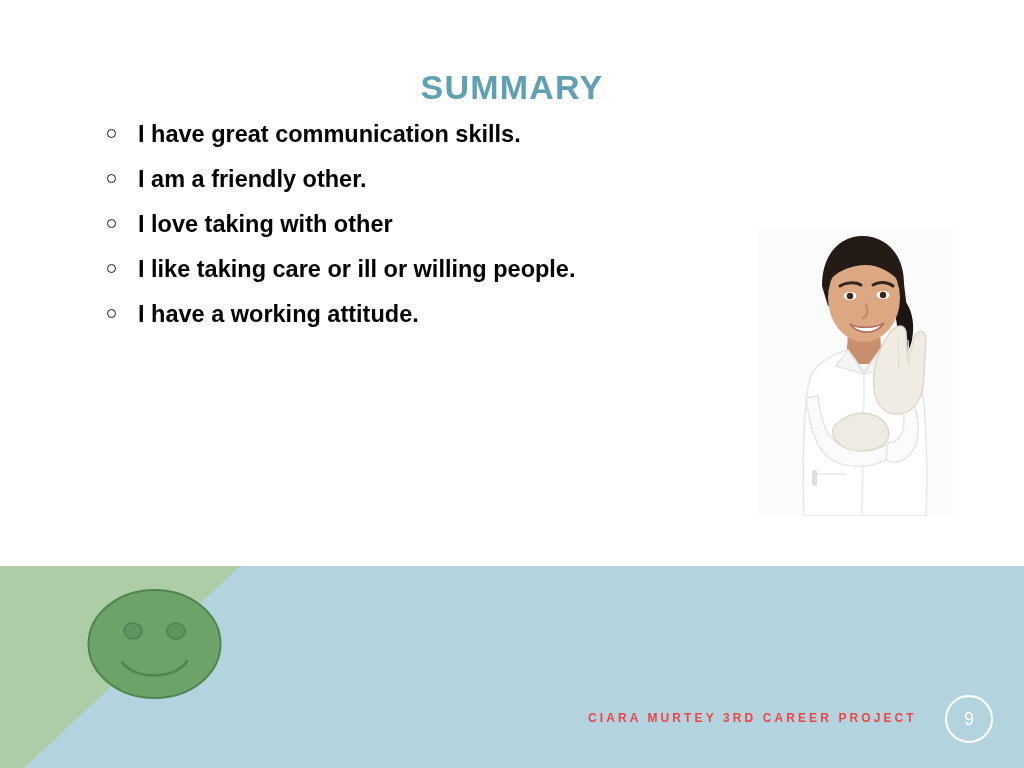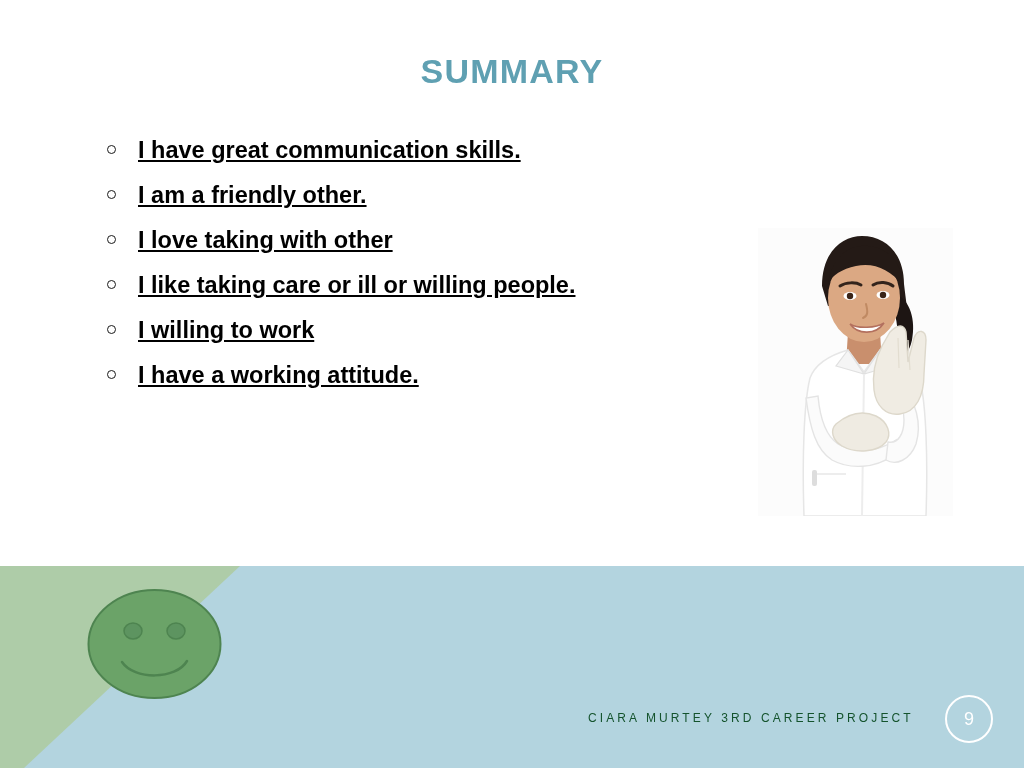--- a/index.html
+++ b/index.html
@@ -17,41 +17,40 @@
     position: relative;
     width: 1024px;
     height: 768px;
     background: #ffffff;
     overflow: hidden;
   }
 
   
   .slide-title {
     position: absolute;
-    top: 52px;
+    top: 68px;
     left: 0;
     width: 1024px;
     text-align: center;
     font-size: 34px;
     font-weight: bold;
     letter-spacing: 1.2px;
     color: #5fa0b2;
     font-family: "Liberation Sans", sans-serif;
   }
 
   
   .bullet-list {
     position: absolute;
-    top: 128px;
+    top: 112px;
     left: 100px;
     width: 640px;
     list-style: none;
     margin: 0;
     padding: 0;
-    text-decoration: underline;
   }
   .bullet-item {
     position: relative;
     height: 45px;
     line-height: 45px;
     padding-left: 38px;
     font-size: 23.5px;
     font-weight: bold;
     color: #000000;
     white-space: nowrap;
@@ -105,23 +104,23 @@
     left: 86px;
     top: 588px;
     width: 137px;
     height: 112px;
   }
   .footer-text {
     position: absolute;
     left: 588px;
     top: 711px;
     font-size: 12px;
-    font-weight: normal;
+    font-weight: bold;
     letter-spacing: 3.1px;
-    color: #14532d;
+    color: #ef4444;
     font-family: "Liberation Sans", sans-serif;
   }
   .page-badge {
     position: absolute;
     left: 945px;
     top: 695px;
     width: 48px;
     height: 48px;
     border: 2px solid #ffffff;
     border-radius: 50%;
@@ -152,24 +151,20 @@
     <li class="bullet-item">
       <span class="bullet-marker"></span>
       <span>I love taking with other</span>
     </li>
     <li class="bullet-item">
       <span class="bullet-marker"></span>
       <span>I like taking care or ill or willing people.</span>
     </li>
     <li class="bullet-item">
       <span class="bullet-marker"></span>
-      <span>I willing to work</span>
-    </li>
-    <li class="bullet-item">
-      <span class="bullet-marker"></span>
       <span>I have a working attitude.</span>
     </li>
   </ul>
 
   <div class="photo">
     <svg width="195" height="288" viewBox="0 0 195 288" xmlns="http://www.w3.org/2000/svg">
       <rect x="0" y="0" width="195" height="288" fill="#fcfcfc"></rect>
 
       <path d="M64 58 C64 24 84 8 104 8 C128 8 146 26 146 56 C148 74 152 96 150 112 C146 106 142 92 140 80 L70 78 Z" fill="#241a16"></path>
 

